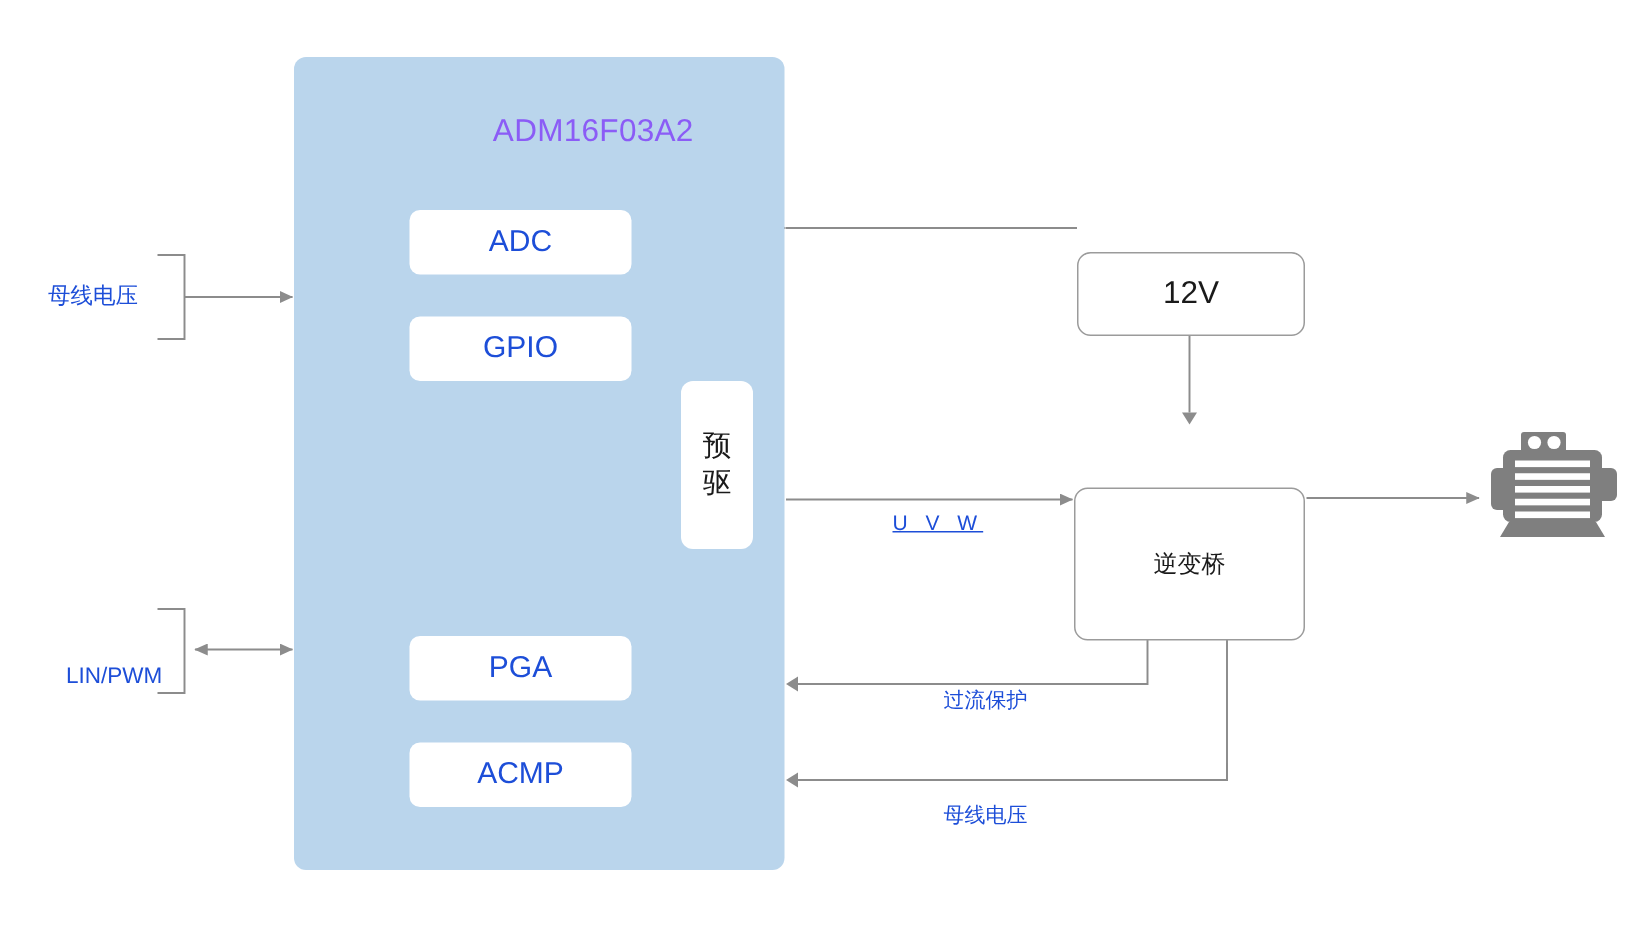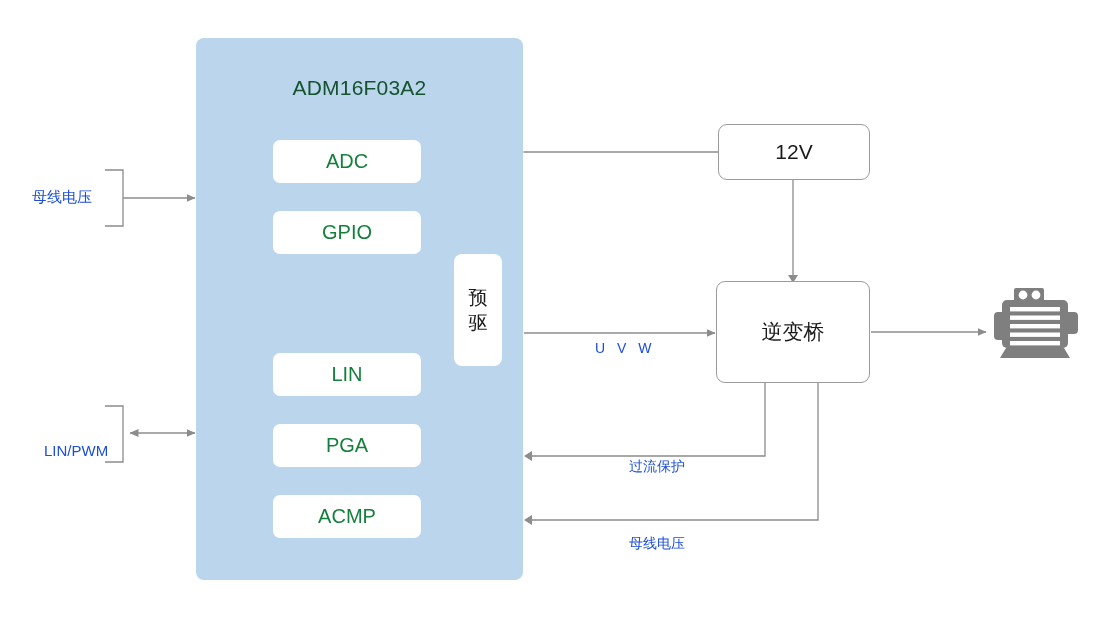--- a/index.html
+++ b/index.html
@@ -36,37 +36,38 @@
     background: #bad5ec;
     border-radius: 8px;
   }
   .mcu-title {
     position: absolute;
     left: 196px;
     top: 76px;
     width: 327px;
     text-align: center;
     font-size: 21px;
-    color: #14532d;
+    color: #8b5cf6;
     letter-spacing: 0.2px;
+    padding-left: 36px;
   }
 
   
   .module {
     position: absolute;
     left: 273px;
     width: 148px;
     height: 43px;
     background: #ffffff;
     border-radius: 7px;
     display: flex;
     align-items: center;
     justify-content: center;
     font-size: 20px;
-    color: #15803d;
+    color: #1d4ed8;
   }
 
   
   .predriver {
     position: absolute;
     left: 454px;
     top: 254px;
     width: 48px;
     height: 112px;
     background: #ffffff;
@@ -84,46 +85,47 @@
   .obox {
     position: absolute;
     background: #ffffff;
     border: 1px solid #9b9b9b;
     border-radius: 9px;
     display: flex;
     align-items: center;
     justify-content: center;
     color: #1a1a1a;
     box-sizing: border-box;
+    margin-top: 44px;
   }
   .obox-12v {
     left: 718px;
     top: 124px;
     width: 152px;
     height: 56px;
     font-size: 21px;
   }
   .obox-bridge {
     left: 716px;
     top: 281px;
     width: 154px;
     height: 102px;
-    font-size: 21px;
+    font-size: 16px;
   }
 
   
   .label {
     position: absolute;
     font-size: 15px;
     color: #1d4ed8;
     white-space: nowrap;
   }
   .label-bus      { left: 32px;  top: 188px; font-size: 15px; }
   .label-linpwm   { left: 32px;  top: 442px; font-size: 15px; margin-left: 12px; }
-  .label-uvw      { left: 595px; top: 340px; font-size: 14px; letter-spacing: 4px; }
+  .label-uvw      { left: 595px; top: 340px; font-size: 14px; letter-spacing: 4px; text-decoration: underline; }
   .label-current  { left: 629px; top: 458px; font-size: 14px; }
   .label-ocp      { left: 629px; top: 535px; font-size: 14px; }
 
   
   .motor-icon {
     position: absolute;
     left: 994px;
     top: 288px;
     width: 84px;
     height: 72px;
@@ -177,21 +179,20 @@
 
       <line x1="871" y1="332" x2="986" y2="332" marker-end="url(#arrowR)"></line>
     </g>
   </svg>
 
   <div class="mcu-panel"></div>
   <div class="mcu-title">ADM16F03A2</div>
 
   <div class="module" style="top:140px">ADC</div>
   <div class="module" style="top:211px">GPIO</div>
-  <div class="module" style="top:353px">LIN</div>
   <div class="module" style="top:424px">PGA</div>
   <div class="module" style="top:495px">ACMP</div>
 
   <div class="predriver">
     <span>预</span>
     <span>驱</span>
   </div>
 
   <div class="obox obox-12v">12V</div>
   <div class="obox obox-bridge">逆变桥</div>

